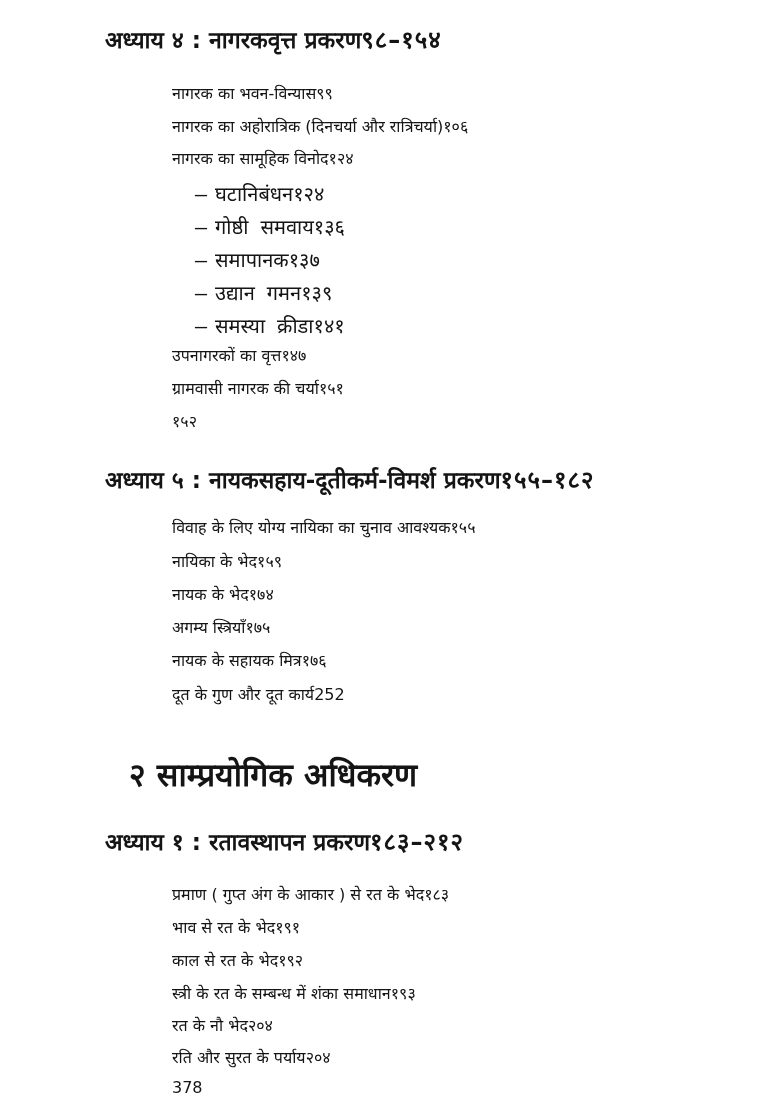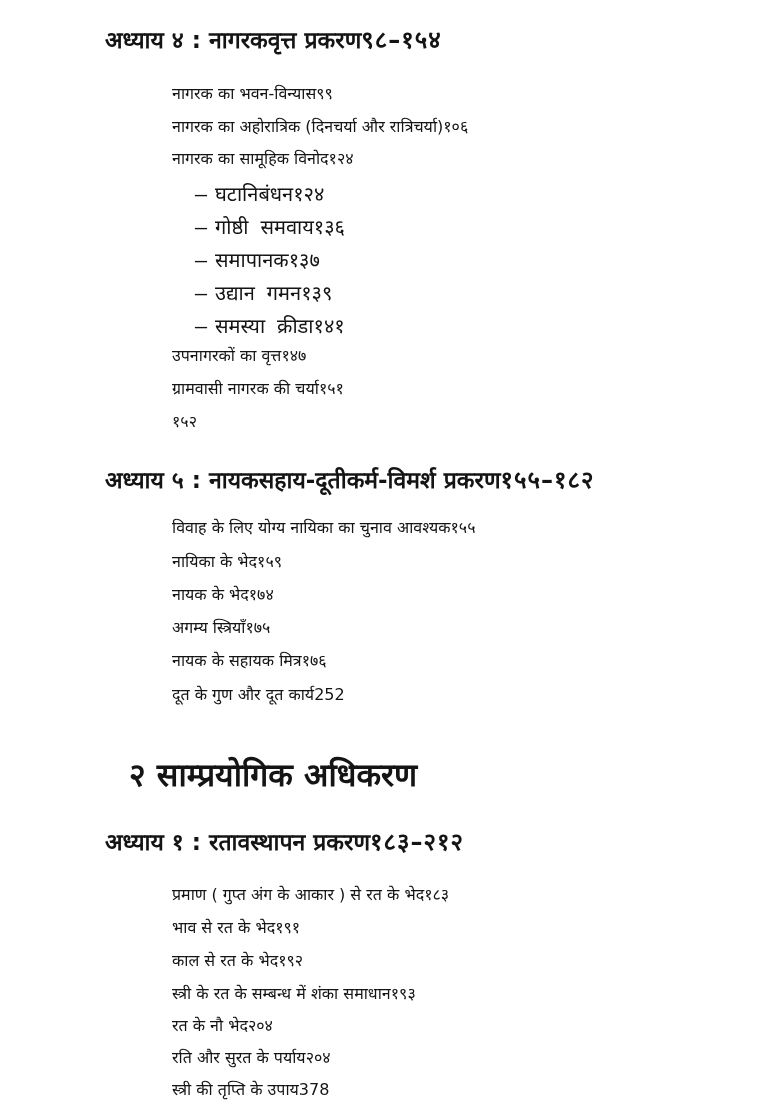--- a/index.html
+++ b/index.html
@@ -130,15 +130,14 @@
 </div>
 <div class="row entry" style="top:1014px">
   <span>रत के नौ भेद</span>
   <span class="pg">२०४</span>
 </div>
 <div class="row entry" style="top:1046px">
   <span>रति और सुरत के पर्याय</span>
   <span class="pg">२०४</span>
 </div>
 <div class="row entry" style="top:1078px">
-  <span>स्त्री की तृप्ति के उपाय</span>
   <span class="pg">378</span>
 </div>
 
 </body></html>

